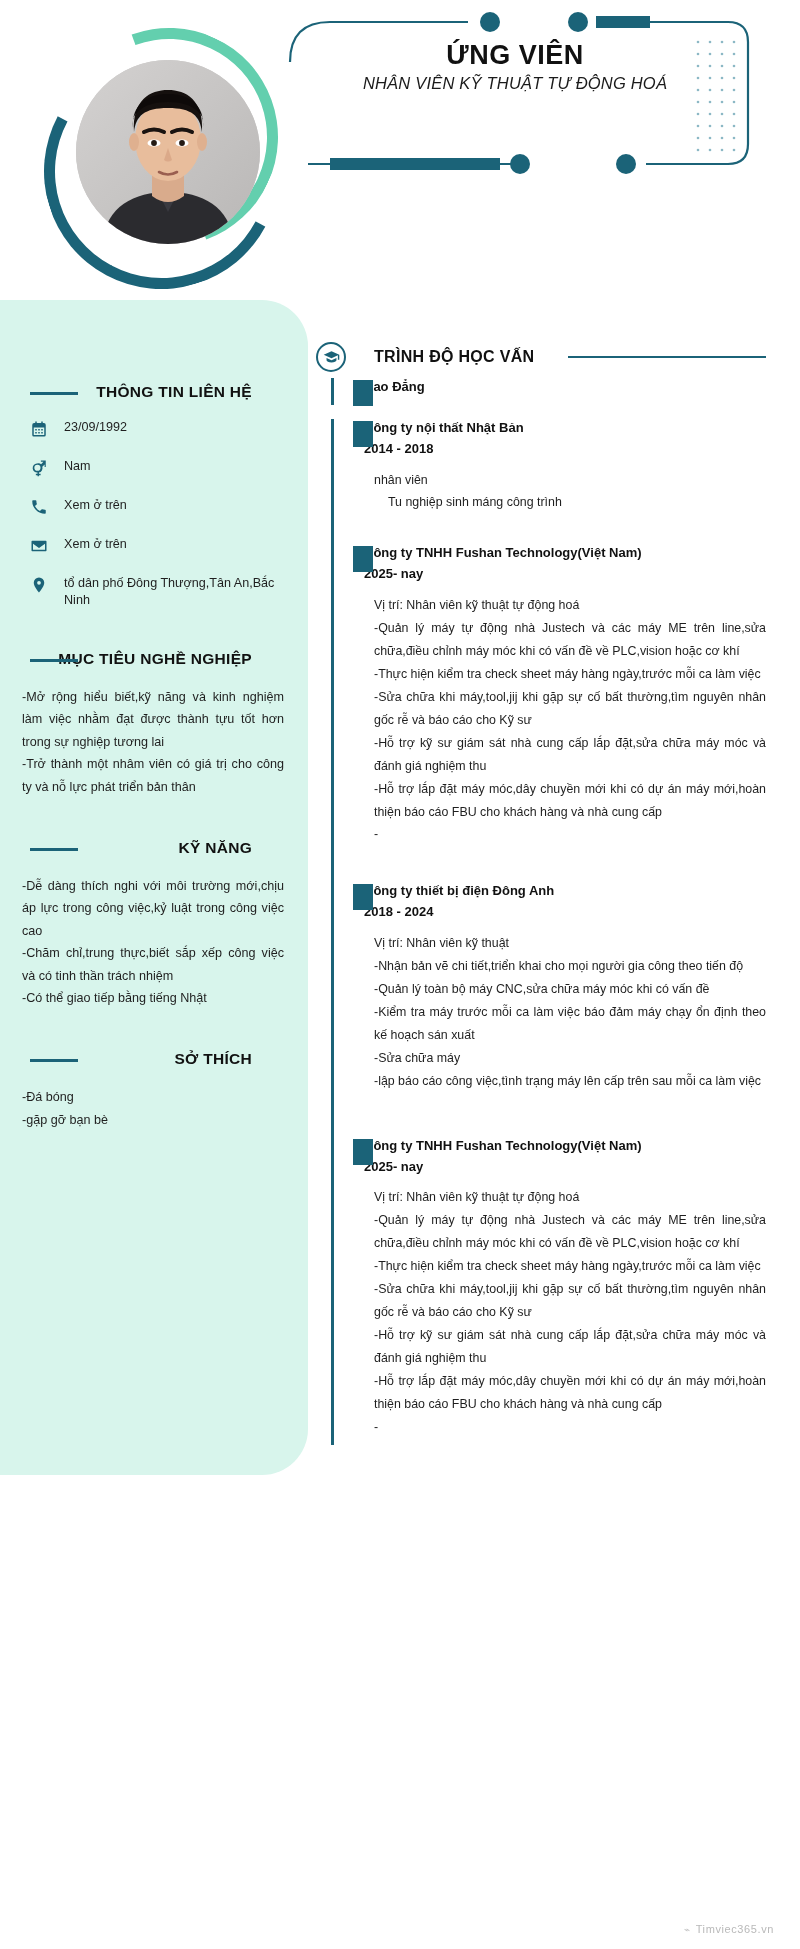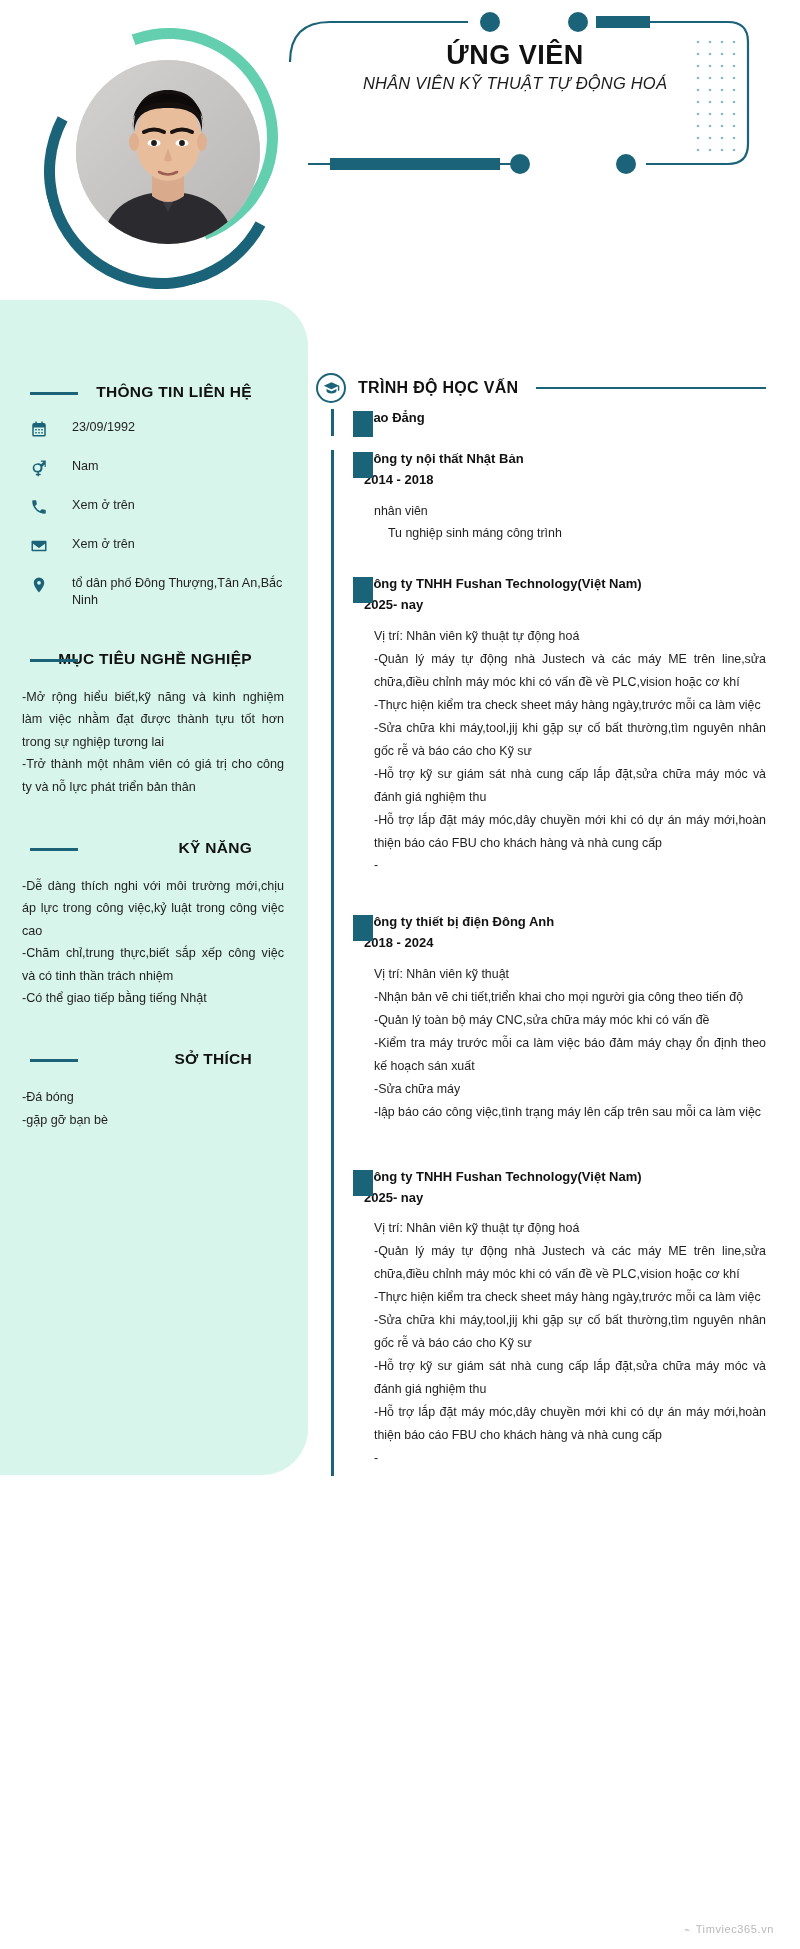--- a/index.html
+++ b/index.html
@@ -120,21 +120,21 @@
     color: #111;
     letter-spacing: 0.3px;
     padding-right: 38px;
     text-align: right;
     flex: 1;
   }
   .contact-list { margin: 6px 0 6px 0; }
   .contact-row {
     display: flex;
     align-items: flex-start;
-    gap: 24px;
+    gap: 16px;
     margin-bottom: 20px;
     padding-left: 12px;
   }
   .c-icon {
     width: 18px; height: 18px;
     flex: 0 0 18px;
     color: #1b6378;
     margin-top: 1px;
   }
   .c-icon svg { display:block; width:100%; height:100%; fill:#1b6378; }
@@ -156,24 +156,23 @@
   
   .right-col {
     position: absolute;
     left: 308px; top: 0;
     width: 492px;
     padding: 42px 34px 30px 8px;
   }
   .r-sec-head {
     display: flex;
     align-items: center;
-    gap: 12px;
+    gap: 28px;
     margin-bottom: 6px;
     position: relative;
-    margin-top: 31px;
   }
   .r-icon-circle {
     width: 30px; height: 30px;
     border-radius: 50%;
     border: 2px solid #1b6378;
     display: flex;
     align-items: center;
     justify-content: center;
     flex: 0 0 30px;
     background: #fff;

